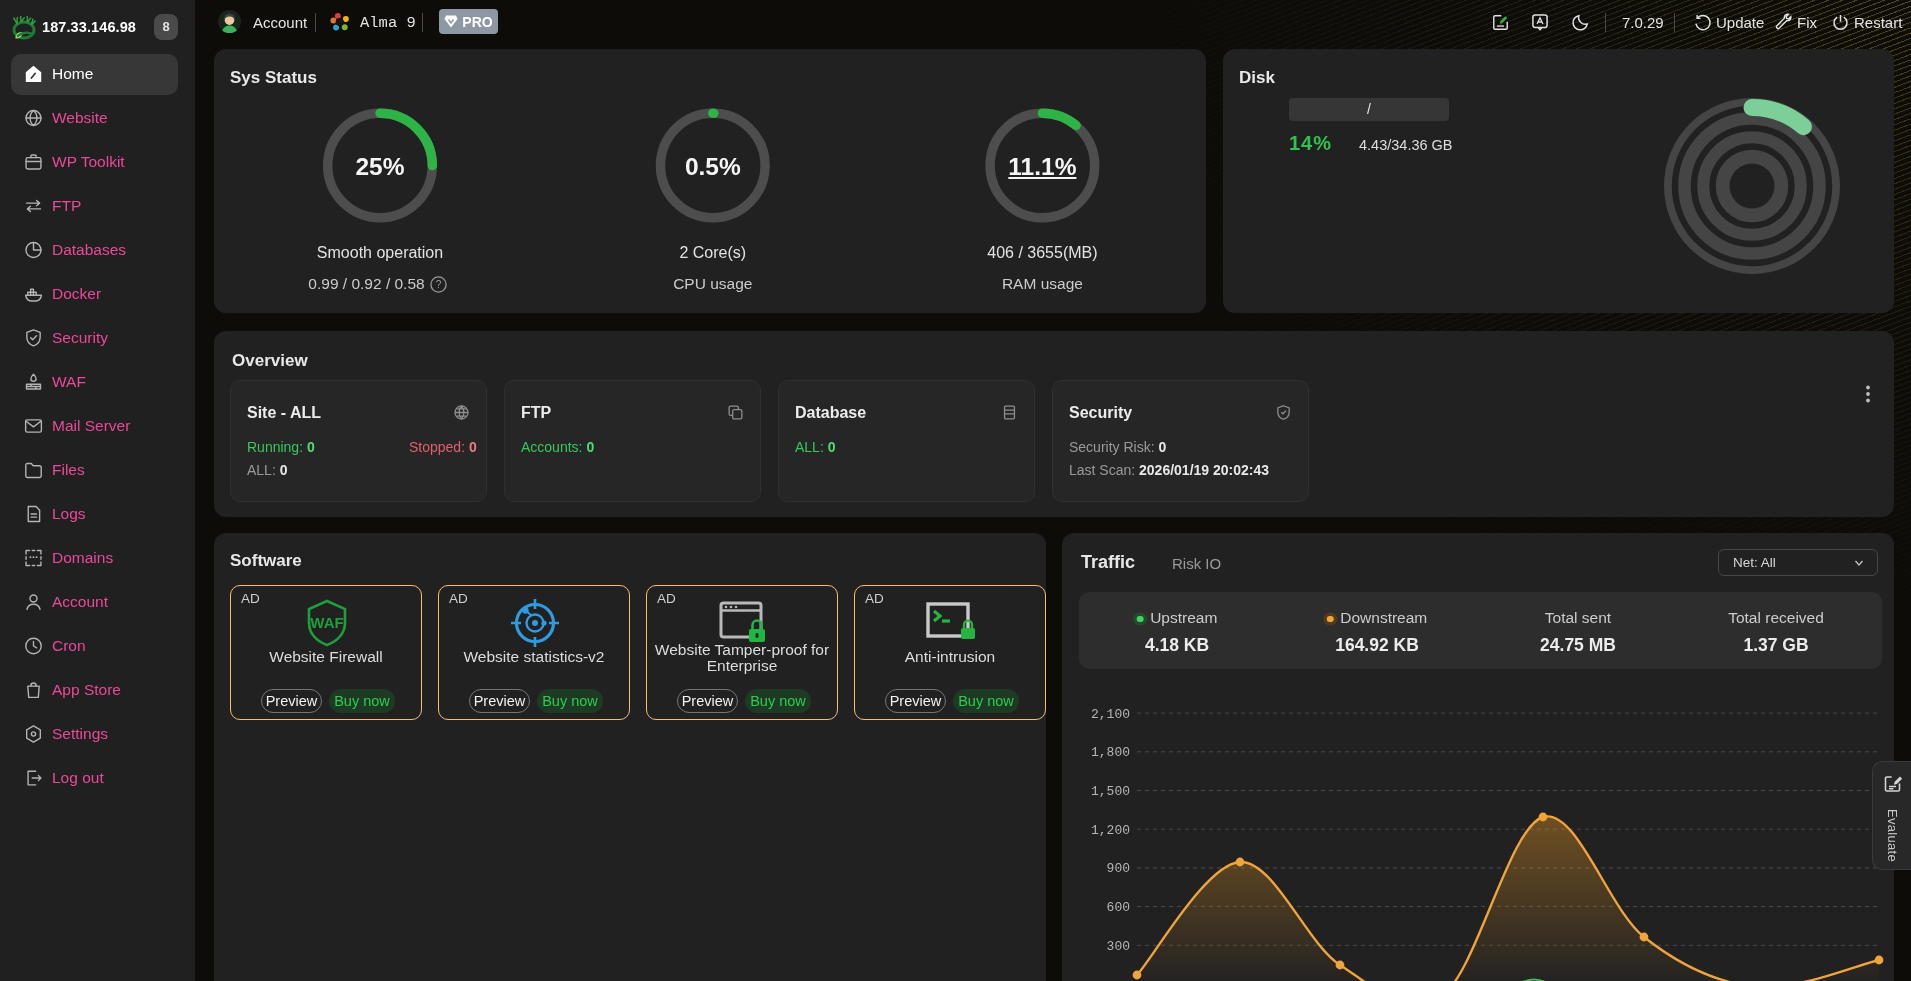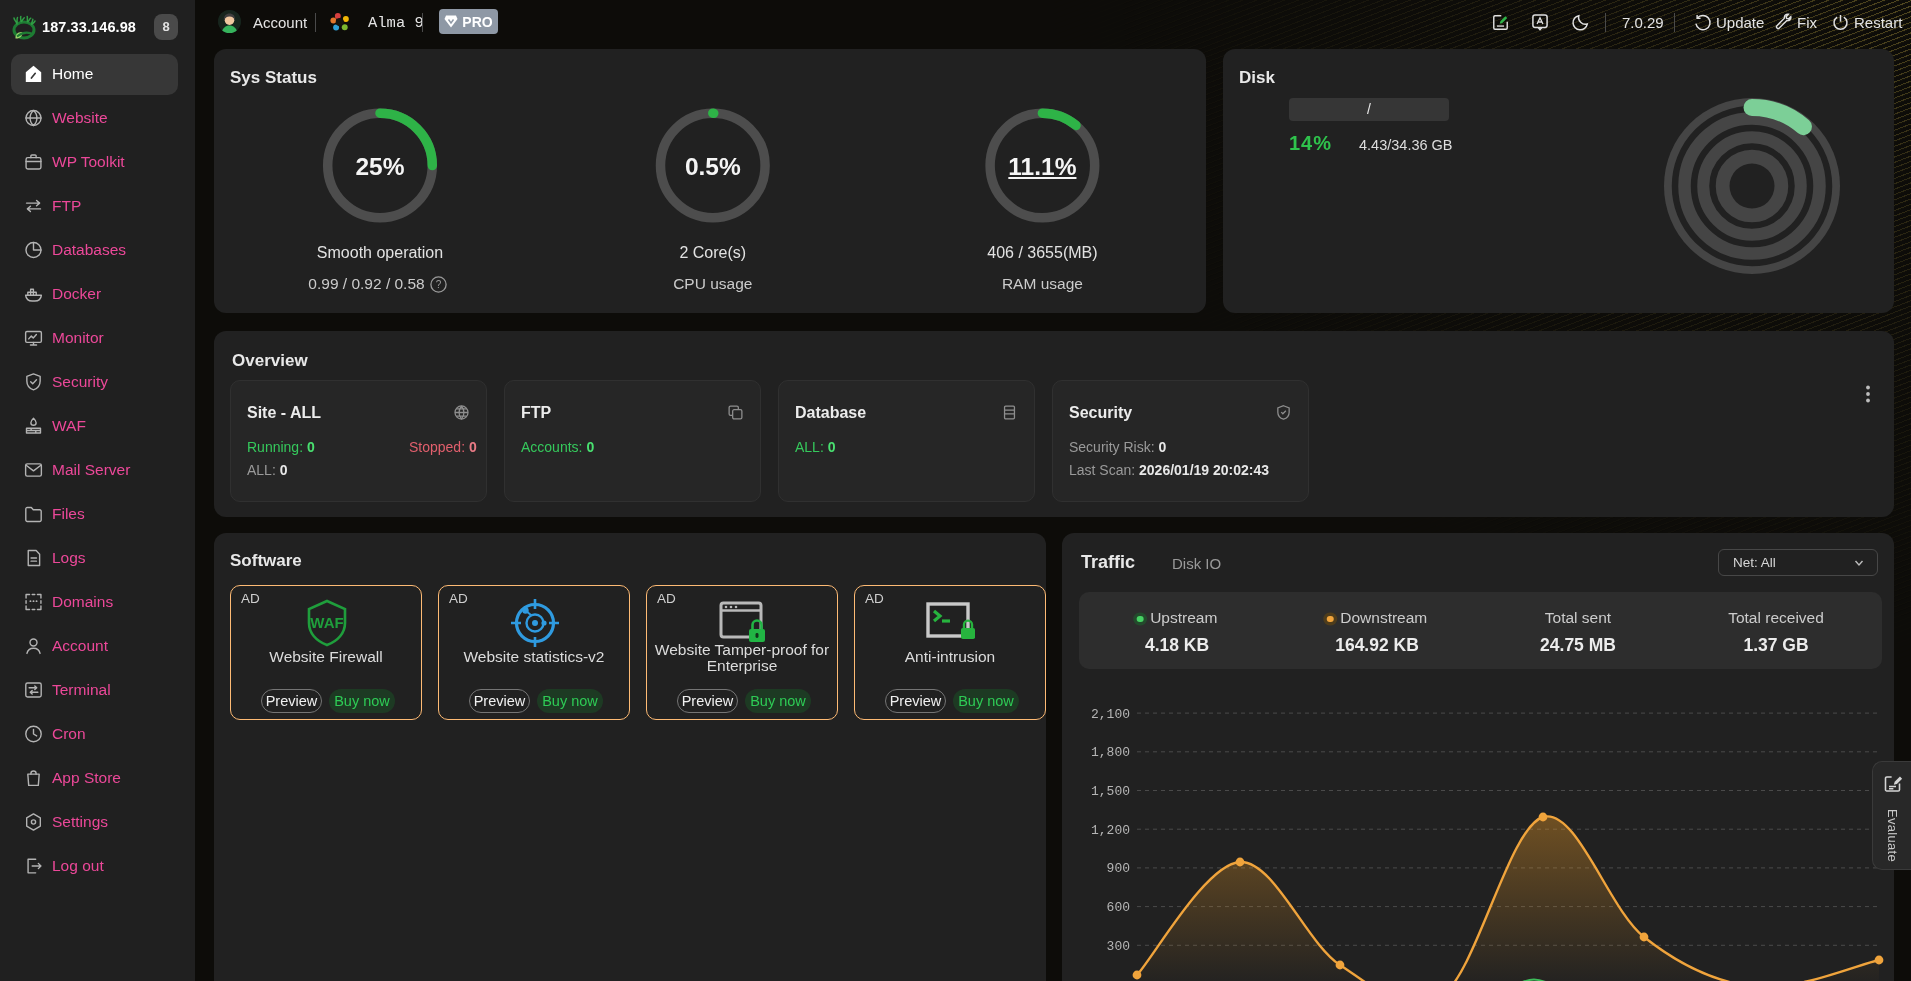--- a/index.html
+++ b/index.html
@@ -52,21 +52,21 @@
 .btn.buy{background:#1d3a23;color:#2ecb55;}
 
 .statsbar{position:absolute;left:17px;top:59px;width:803px;height:77px;background:#2d2d2d;border-radius:10px;}
 .leg{position:absolute;top:17px;font-size:15.5px;color:#cccccc;transform:translateX(-50%);white-space:nowrap;}
 .leg .dot{display:inline-block;width:6.5px;height:6.5px;border-radius:50%;margin-right:7px;position:relative;top:-1px;}
 .val{position:absolute;top:43px;font-size:17.5px;font-weight:600;color:#ececec;transform:translateX(-50%);white-space:nowrap;}
 .net{position:absolute;right:16px;top:16px;width:160px;height:27px;border:1px solid #474747;border-radius:6px;box-sizing:border-box;font-size:13.5px;color:#d6d6d6;display:flex;align-items:center;padding-left:14px;}
 
 .evtab{position:absolute;right:0;top:761px;width:39px;height:109px;background:#282828;border:1px solid #3a3a3a;border-right:none;border-radius:10px 0 0 10px;z-index:6;box-sizing:border-box;}
 .evtab .txt{position:absolute;left:50%;top:47px;transform:translateX(-50%);writing-mode:vertical-rl;font-size:13px;color:#c8c8c8;letter-spacing:.3px;}
-.mono{font-family:"Liberation Mono",monospace;margin-left:8px;}
+.mono{font-family:"Liberation Mono",monospace;}
 </style>
 </head>
 <body>
 <div class="stripes"></div>
 
 <aside class="sb">
   <div class="logo-row">
     <svg width="30" height="32" viewBox="0 0 30 32" style="position:absolute;left:9px;top:3px;">
       <ellipse cx="15" cy="19" rx="10" ry="8" fill="none" stroke="#1e7c33" stroke-width="3"></ellipse>
       <path d="M8 13 C7 10 5.5 9.5 5 7 M8 12.5 C8.5 10 7.5 8.5 8.5 6.5 M12 10.5 C12 8.5 11.2 7.5 11.8 5.5 M12.5 10.5 C13.8 8.8 13.8 7.8 15.2 6.8 M18.5 10.5 C18 8.5 18.7 7 18.2 5.5 M19 10.7 C20.4 9.3 20.4 7.9 21.8 7.2 M22.5 13 C22.7 11 24 9.8 23.8 8.2 M22.8 13.2 C24.2 12 25.6 11.5 26 10" stroke="#2f9e44" stroke-width="1.5" fill="none" stroke-linecap="round"></path>
@@ -113,27 +113,20 @@
         <span class="lab">Databases</span>
       </div>
       <div class="mi">
         <svg width="21" height="21" viewBox="0 0 24 24" fill="none" stroke="#b3b3b3" stroke-width="1.6" stroke-linecap="round" stroke-linejoin="round">
           <path d="M3 13.5h18c-.4 3.5-2.8 6.5-7.5 6.5h-3C6 20 3.5 17 3 13.5zM5.5 13.5V10h3.2v3.5M8.7 13.5V10h3.2v3.5M11.9 13.5V10h3.2v3.5M8.7 10V6.6h3.2V10"></path>
         </svg>
         <span class="lab">Docker</span>
       </div>
       <div class="mi">
         <svg width="21" height="21" viewBox="0 0 24 24" fill="none" stroke="#b3b3b3" stroke-width="1.6" stroke-linecap="round" stroke-linejoin="round">
-          <rect x="3" y="4.5" width="18" height="12.5" rx="1.5"></rect>
-          <path d="M8.5 20h7M12 17v3M6.5 13l3-3.2 2.2 2.2 3.6-4"></path>
-        </svg>
-        <span class="lab">Monitor</span>
-      </div>
-      <div class="mi">
-        <svg width="21" height="21" viewBox="0 0 24 24" fill="none" stroke="#b3b3b3" stroke-width="1.6" stroke-linecap="round" stroke-linejoin="round">
           <path d="M12 2.8l7.6 2.8v5.2c0 4.8-3 8.6-7.6 10.2-4.6-1.6-7.6-5.4-7.6-10.2V5.6z"></path>
           <path d="M8.8 11.6l2.3 2.3 4.3-4.4"></path>
         </svg>
         <span class="lab">Security</span>
       </div>
       <div class="mi">
         <svg width="21" height="21" viewBox="0 0 24 24" fill="none" stroke="#b3b3b3" stroke-width="1.6" stroke-linecap="round" stroke-linejoin="round">
           <path d="M12 3.2c1.8 1.8 3 3.1 3 5a3 3 0 0 1-6 0c0-1.9 1.2-3.2 3-5z"></path>
           <path d="M4 14.5h16v5.5H4zM4 17.2h16M9.3 14.5v2.7M14.6 17.2v2.8"></path>
         </svg>
@@ -165,27 +158,20 @@
           <path d="M8.5 11h.01M12 11h.01M15.5 11h.01" stroke-width="2.2"></path>
         </svg>
         <span class="lab">Domains</span>
       </div>
       <div class="mi">
         <svg width="21" height="21" viewBox="0 0 24 24" fill="none" stroke="#b3b3b3" stroke-width="1.6" stroke-linecap="round" stroke-linejoin="round">
           <circle cx="12" cy="8" r="4"></circle>
           <path d="M4.5 20.5c.8-4 3.8-6 7.5-6s6.7 2 7.5 6"></path>
         </svg>
         <span class="lab">Account</span>
-      </div>
-      <div class="mi">
-        <svg width="21" height="21" viewBox="0 0 24 24" fill="none" stroke="#b3b3b3" stroke-width="1.6" stroke-linecap="round" stroke-linejoin="round">
-          <rect x="3.2" y="4" width="17.6" height="16" rx="2"></rect>
-          <path d="M7 9.5h6.5M13.5 7.5l2.2 2-2.2 2M17 14.5h-6.5M10.5 12.5l-2.2 2 2.2 2"></path>
-        </svg>
-        <span class="lab">Terminal</span>
       </div>
       <div class="mi">
         <svg width="21" height="21" viewBox="0 0 24 24" fill="none" stroke="#b3b3b3" stroke-width="1.6" stroke-linecap="round" stroke-linejoin="round">
           <circle cx="12" cy="12" r="8.8"></circle>
           <path d="M12 6.8V12l3.6 2.2"></path>
         </svg>
         <span class="lab">Cron</span>
       </div>
       <div class="mi">
         <svg width="21" height="21" viewBox="0 0 24 24" fill="none" stroke="#b3b3b3" stroke-width="1.6" stroke-linecap="round" stroke-linejoin="round">
@@ -414,21 +400,21 @@
         </svg>
         <div class="nm" style="top:63px;">Anti-intrusion</div>
         <div class="btn prev" style="left:30px;width:61px;">Preview</div>
         <div class="btn buy" style="left:98px;width:66px;">Buy now</div>
       </div>
     </div>
 </section>
 
 <section class="card" id="card-tr">
   <div class="ctitle" style="left:19px;top:19px;font-size:18px;">Traffic</div>
-  <div style="position:absolute;left:110px;top:22px;font-size:15px;color:#9a9a9a;">Disk IO</div>
+  <div style="position:absolute;left:110px;top:22px;font-size:15px;color:#9a9a9a;">Risk IO</div>
   <div class="net">Net: All
     <svg width="12" height="12" viewBox="0 0 12 12" style="position:absolute;right:12px;top:7px;" fill="none" stroke="#bdbdbd" stroke-width="1.4">
         <path d="M2.5 4l3.5 4 3.5-4"></path>
       </svg>
   </div>
   <div class="statsbar">
     <div class="leg" style="left:98px;"><span class="dot" style="background:#46d163;box-shadow:0 0 0 3.5px #234a2c;"></span>Upstream</div>
     <div class="leg" style="left:298px;"><span class="dot" style="background:#f0a43c;box-shadow:0 0 0 3.5px #4d3c1c;"></span>Downstream</div>
     <div class="leg" style="left:499px;">Total sent</div>
     <div class="leg" style="left:697px;">Total received</div>

